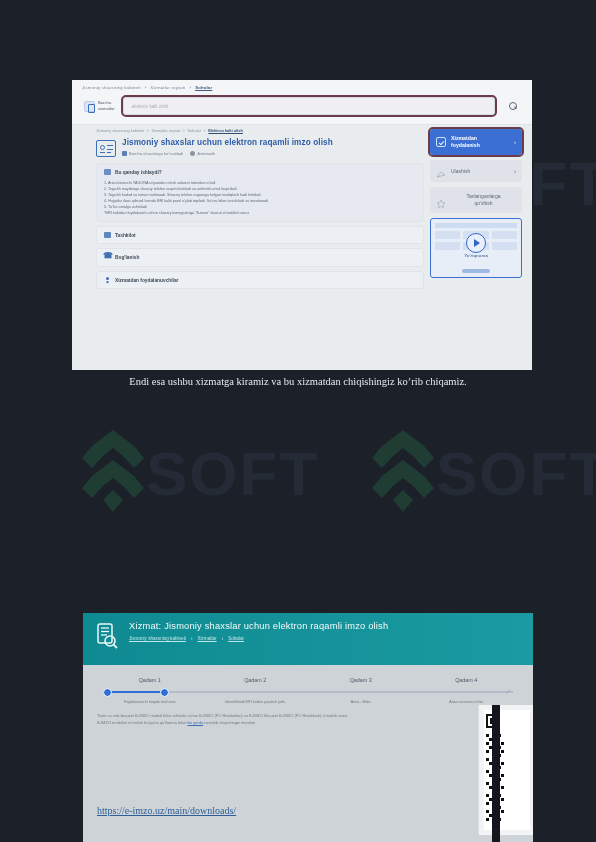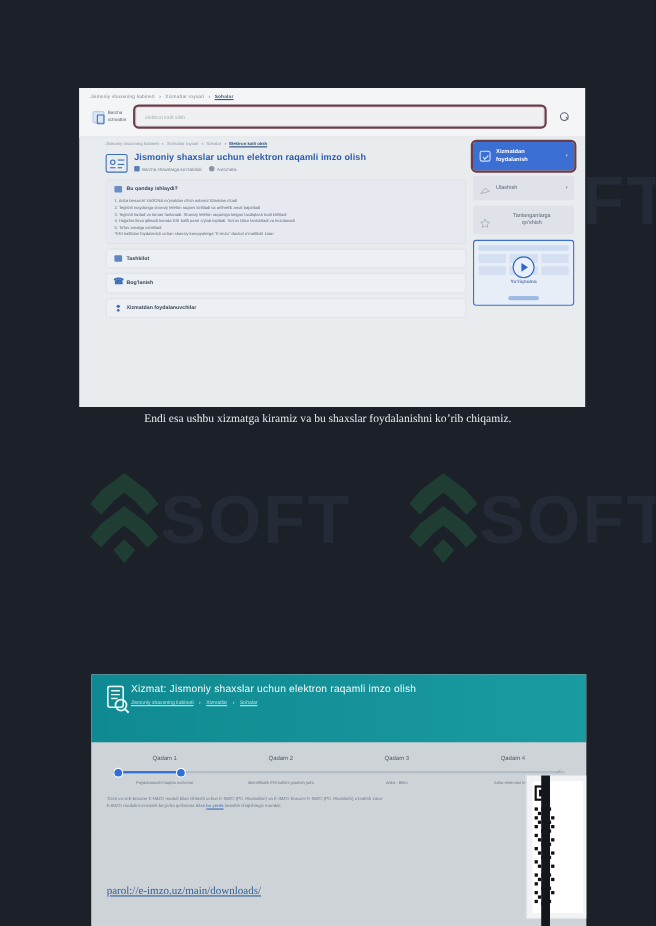--- a/index.html
+++ b/index.html
@@ -156,22 +156,22 @@
     position: absolute; left: 0; right: 0; top: 376px; text-align: center;
     font-family: "Liberation Serif", serif; font-size: 10.5px; color: #e8eaee; z-index: 6;
   }
 
   
   .shot2 {
     position: absolute; left: 83px; top: 613px; width: 450px; height: 229px;
     background: #c3c8ce; overflow: hidden; z-index: 2;
   }
   .s2-head {
-    height: 62px; background: linear-gradient(90deg,#0f8a92 0%,#16939a 55%,#1a9ba1 100%);
-    padding: 8px 12px; display: flex; align-items: flex-start;
+    height: 52px; background: linear-gradient(90deg,#0f8a92 0%,#16939a 55%,#1a9ba1 100%);
+    padding: 8px 12px; display: flex; gap: 10px; align-items: flex-start;
   }
   .s2-head .doc { width: 24px; height: 26px; flex: none; margin-top: 2px; }
   .s2-head .doc svg { width: 100%; height: 100%; }
   .s2-title { font-size: 9.3px; color: #f2fbfb; font-weight: 400; letter-spacing: .2px; }
   .s2-crumb { margin-top: 5px; font-size: 4.6px; color: #bfe6e8; display: flex; gap: 5px; }
   .s2-crumb .sep { color: #d9f2f3; }
   .s2-crumb .lnk { text-decoration: underline; }
   .s2-body { background: #ced3d8; height: 183px; position: relative; filter: blur(0.3px); }
   .stepper { padding: 12px 14px 0 14px; }
   .step-labels { display: flex; }
@@ -393,21 +393,21 @@
               <div class="gi"></div>
           </div>
           <div class="play"></div>
           <div class="vlbl">Yo'riqnoma</div>
           <div class="btm"></div>
         </div>
       </div>
     </div>
   </div>
 
-  <div class="caption">Endi esa ushbu xizmatga kiramiz va bu shaxslar foydalanishni ko’rib chiqamiz.</div>
+  <div class="caption">Endi esa ushbu xizmatga kiramiz va bu xizmatdan chiqishingiz ko’rib chiqamiz.</div>
 
   <div class="shot2">
     <div class="s2-head">
       <div class="doc">
         <svg viewBox="0 0 24 26">
           <rect x="3" y="1" width="14" height="19" rx="2" fill="none" stroke="#eaf8f8" stroke-width="1.5"></rect>
           <line x1="6" y1="5" x2="14" y2="5" stroke="#eaf8f8" stroke-width="1.3"></line>
           <line x1="6" y1="8.5" x2="14" y2="8.5" stroke="#eaf8f8" stroke-width="1.3"></line>
           <line x1="6" y1="12" x2="12" y2="12" stroke="#eaf8f8" stroke-width="1.3"></line>
           <circle cx="15" cy="18" r="5" fill="none" stroke="#eaf8f8" stroke-width="1.6"></circle>
@@ -452,21 +452,21 @@
       <div class="s2-text">
         <div>Tizim va veb-brouzer E-IMZO moduli bilan ishlashi uchun E-IMZO (PC Hisobatlari) va E-IMZO Brauzer E-IMZO (PC Hisoblash) o'rnatish zarur</div>
         <div>
           <span>E-IMZO modulini o'rnatish bo'yicha qo'llanma bilan</span>
           <span class="lnk2">bu yerda</span>
           <span>tanishib chiqishingiz mumkin</span>
         </div>
       </div>
     </div>
 
-    <a class="s2-link" href="#">parol://e-imzo.uz/main/downloads/</a>
+    <a class="s2-link" href="#">https://e-imzo.uz/main/downloads/</a>
 
     <div class="qr">
       <svg width="46" height="120" viewBox="0 0 46 120">
         <rect width="46" height="120" fill="#ffffff"></rect>
         <g fill="#111111">
           <rect x="2" y="4" width="14" height="14"></rect>
             <rect x="4" y="6" width="10" height="10" fill="#ffffff"></rect>
             <rect x="6" y="8" width="6" height="6"></rect>
           <rect x="2" y="24" width="3" height="3"></rect>
             <rect x="8" y="24" width="3" height="3"></rect>

